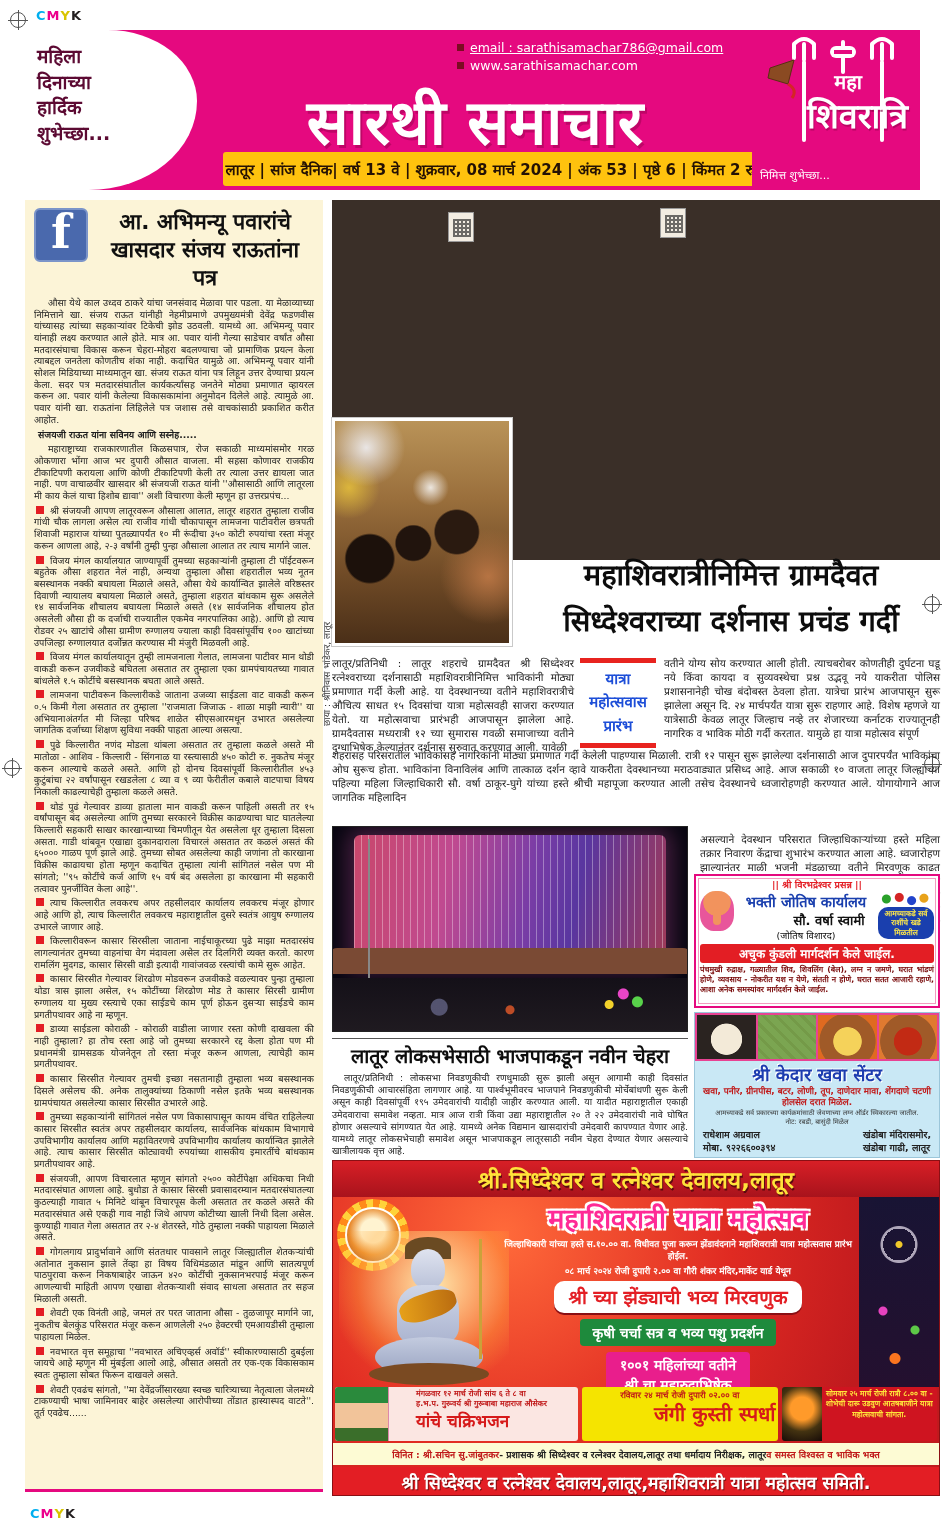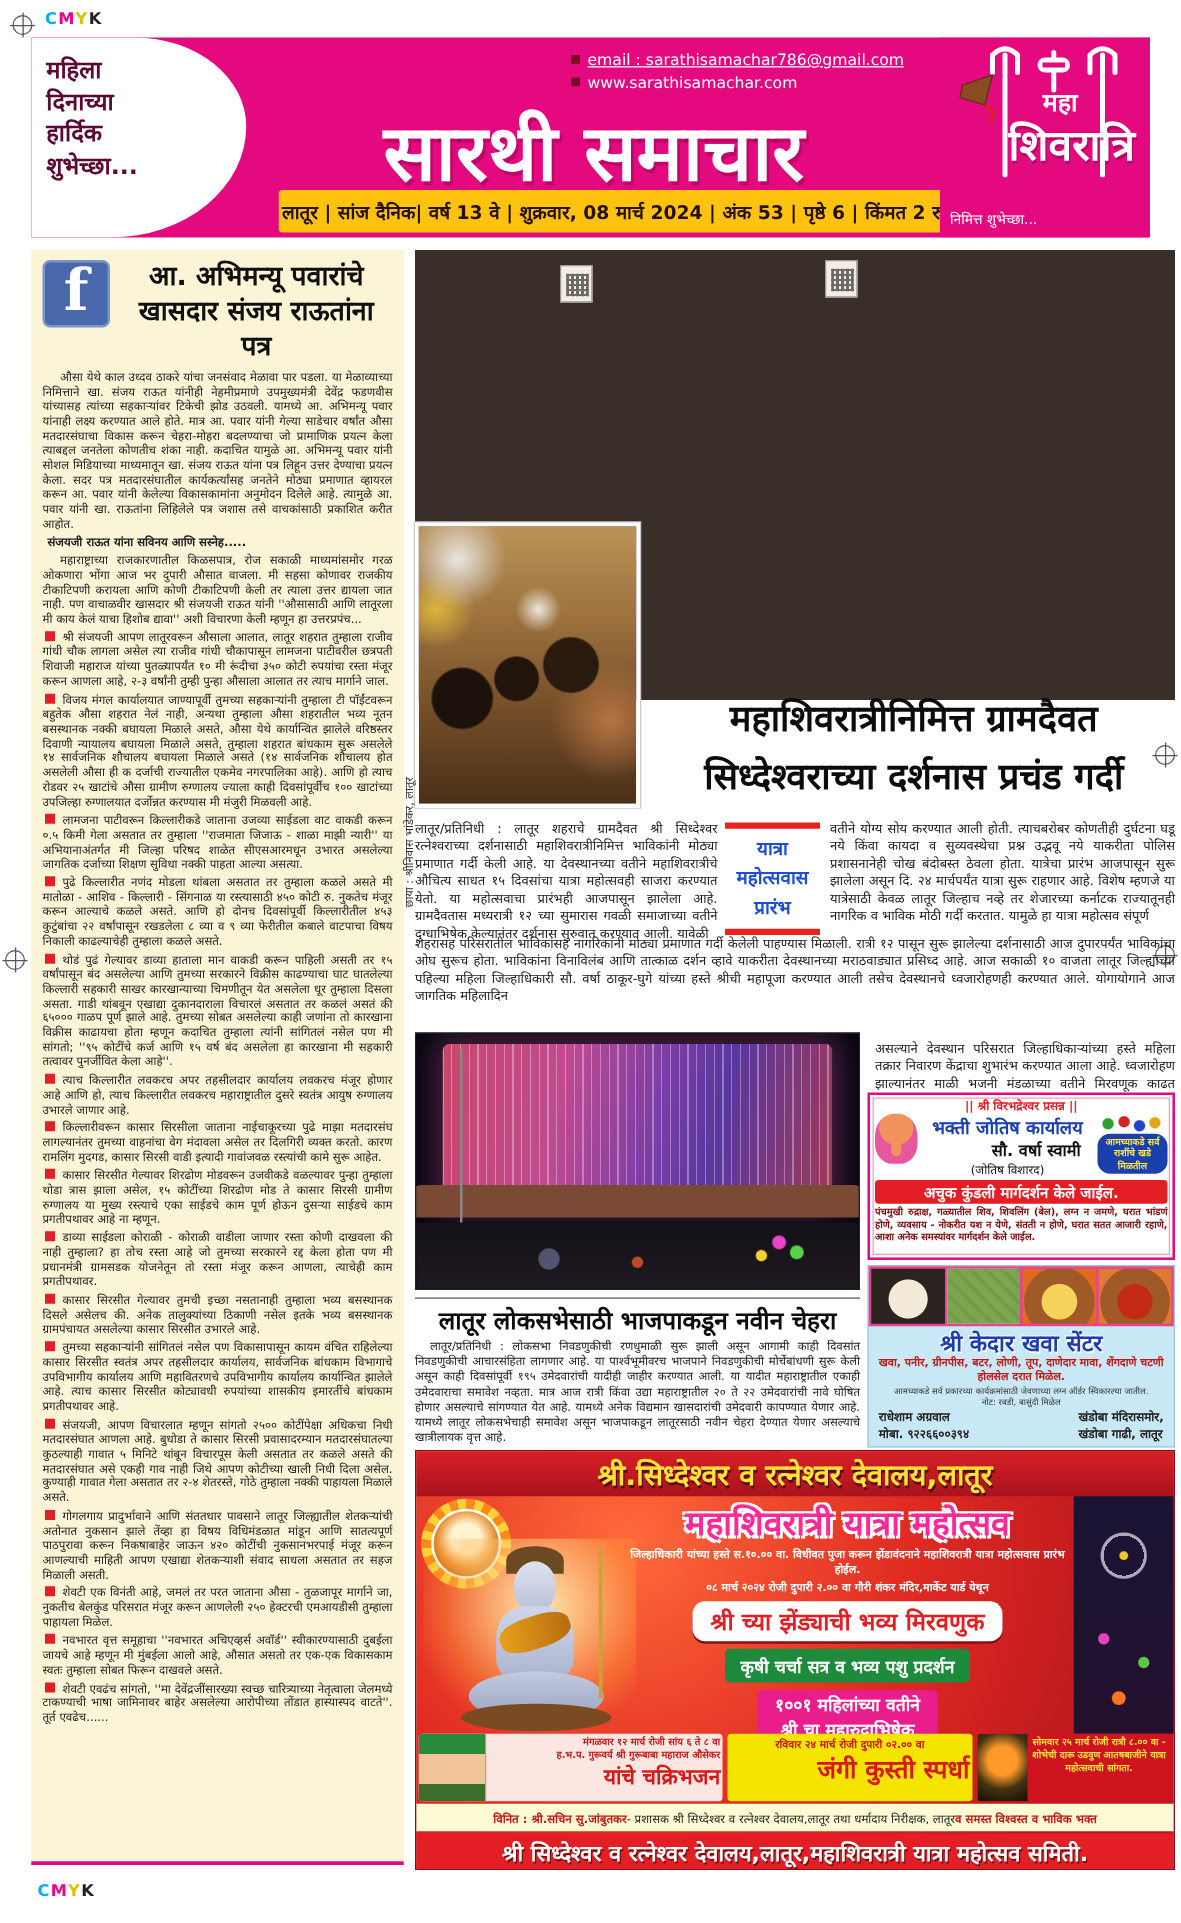--- a/index.html
+++ b/index.html
@@ -155,31 +155,31 @@
       radial-gradient(circle at 50% 25%, transparent 0 16px, rgba(240,240,255,.7) 16px 18px, transparent 19px),
       radial-gradient(circle at 50% 25%, #f3d22b 0 3px, transparent 4px),
       radial-gradient(circle at 30% 60%, #e945c7 0 4px, transparent 5px),
       radial-gradient(circle at 70% 70%, #58d24a 0 4px, transparent 5px),
       radial-gradient(circle at 45% 85%, #ff7a20 0 5px, transparent 6px),
       linear-gradient(180deg,#101436,#1c1030); opacity:.95; }
   .fest-panels { position:absolute; left:0; right:0; top:226px; height:54px; display:flex; gap:4px; padding:0 2px; }
   .panel { border-radius:3px; overflow:hidden; display:flex; }
   .panel1 { width:244px; background:#fbe6e2; }
   .p1-photo { width:54px; background:linear-gradient(180deg,#2a8a3c 0 30%, #f2c49a 30% 75%, #3a6e2a 75%); border-right:1px solid #d8a; }
-  .p1-text { flex:1; text-align:right; padding:2px; }
+  .p1-text { flex:1; text-align:left; padding:2px;margin-left:25px; }
   .p1-date { color:#c01a1a; font-size:7.8px; font-weight:bold; line-height:1.3; }
   .p1-big { color:#d61a1a; font-weight:900; font-size:17px; }
   .panel2 { width:196px; background:#f5e400; flex-direction:column; text-align:center; padding:2px; }
   .p2-date { color:#c01a1a; font-size:8.5px; font-weight:bold; }
   .p2-big { color:#d61a1a; font-weight:900; font-size:20px;text-align:right; }
   .panel3 { width:156px; background:#cf1420; }
   .p3-img { width:40px; background:radial-gradient(circle at 50% 40%, #ff9a2a 0 30%, #431 60%, #160b08); }
   .p3-text { flex:1; color:#ffe33a; font-size:7.6px; font-weight:bold; text-align:center; padding:2px 3px; line-height:1.35; }
   .fest-vinit { position:absolute; left:0; right:0; top:282px; height:22px; background:#fdfbd4; display:flex; align-items:center; justify-content:center; font-size:9.3px; white-space:nowrap; }
-  .fest-vinit .r { color:#c01a1a; font-weight:900; } .fest-vinit .k { color:#222; font-weight:normal; }
+  .fest-vinit .r { color:#c01a1a; font-weight:900; } .fest-vinit .k { color:#222; font-weight:bold; }
   .fest-footer { position:absolute; left:0; right:0; top:306px; height:30px; background:#e31e24; display:flex; align-items:center; justify-content:center; color:#fff; font-weight:900; font-size:17.5px; text-shadow:1px 1px 0 #7a0c0c; }
 </style>
 </head>
 <body>
 
 <div class="page">
 
   <div class="reg" style="left:10px; top:12px;"></div>
   <div class="cmyk" style="left:36px; top:8px;"><span class="c">C</span><span class="m">M</span><span class="y">Y</span><span class="k">K</span></div>
   <div class="cmyk" style="left:30px; top:1506px;"><span class="c">C</span><span class="m">M</span><span class="y">Y</span><span class="k">K</span></div>
@@ -232,20 +232,21 @@
       <div class="letter-hl">
         <span>आ. अभिमन्यू पवारांचे</span><br>
         <span>खासदार संजय राऊतांना पत्र</span>
       </div>
     </div>
     <p>औसा येथे काल उध्दव ठाकरे यांचा जनसंवाद मेळावा पार पडला. या मेळाव्याच्या निमित्ताने खा. संजय राऊत यांनीही नेहमीप्रमाणे उपमुख्यमंत्री देवेंद्र फडणवीस यांच्यासह त्यांच्या सहकाऱ्यांवर टिकेची झोड उठवली. यामध्ये आ. अभिमन्यू पवार यांनाही लक्ष्य करण्यात आले होते. मात्र आ. पवार यांनी गेल्या साडेचार वर्षांत औसा मतदारसंघाचा विकास करून चेहरा-मोहरा बदलण्याचा जो प्रामाणिक प्रयत्न केला त्याबद्दल जनतेला कोणतीच शंका नाही. कदाचित यामुळे आ. अभिमन्यू पवार यांनी सोशल मिडियाच्या माध्यमातून खा. संजय राऊत यांना पत्र लिहून उत्तर देण्याचा प्रयत्न केला. सदर पत्र मतदारसंघातील कार्यकर्त्यांसह जनतेने मोठ्या प्रमाणात व्हायरल करून आ. पवार यांनी केलेल्या विकासकामांना अनुमोदन दिलेले आहे. त्यामुळे आ. पवार यांनी खा. राऊतांना लिहिलेले पत्र जशास तसे वाचकांसाठी प्रकाशित करीत आहोत.</p>
     <p class="salut">संजयजी राऊत यांना सविनय आणि सस्नेह.....</p>
     <p>महाराष्ट्राच्या राजकारणातील किळसपात्र, रोज सकाळी माध्यमांसमोर गरळ ओकणारा भोंगा आज भर दुपारी औसात वाजला. मी सहसा कोणावर राजकीय टीकाटिपणी करायला आणि कोणी टीकाटिपणी केली तर त्याला उत्तर द्यायला जात नाही. पण वाचाळवीर खासदार श्री संजयजी राऊत यांनी ''औसासाठी आणि लातूरला मी काय केलं याचा हिशोब द्यावा'' अशी विचारणा केली म्हणून हा उत्तरप्रपंच...</p>
     <p class="bullet"><span class="bsq"></span><span>श्री संजयजी आपण लातूरवरून औसाला आलात, लातूर शहरात तुम्हाला राजीव गांधी चौक लागला असेल त्या राजीव गांधी चौकापासून लामजना पाटीवरील छत्रपती शिवाजी महाराज यांच्या पुतळ्यापर्यंत १० मी रूंदीचा ३५० कोटी रुपयांचा रस्ता मंजूर करून आणला आहे, २-३ वर्षांनी तुम्ही पुन्हा औसाला आलात तर त्याच मार्गाने जाल.</span></p>
     <p class="bullet"><span class="bsq"></span><span>विजय मंगल कार्यालयात जाण्यापूर्वी तुमच्या सहकाऱ्यांनी तुम्हाला टी पॉईंटवरून बहुतेक औसा शहरात नेलं नाही, अन्यथा तुम्हाला औसा शहरातील भव्य नूतन बसस्थानक नक्की बघायला मिळाले असते, औसा येथे कार्यान्वित झालेले वरिष्ठस्तर दिवाणी न्यायालय बघायला मिळाले असते, तुम्हाला शहरात बांधकाम सुरू असलेले १४ सार्वजनिक शौचालय बघायला मिळाले असते (१४ सार्वजनिक शौचालय होत असलेली औसा ही क दर्जाची राज्यातील एकमेव नगरपालिका आहे). आणि हो त्याच रोडवर २५ खाटांचे औसा ग्रामीण रुग्णालय ज्याला काही दिवसांपूर्वीच १०० खाटांच्या उपजिल्हा रुग्णालयात दर्जोन्नत करण्यास मी मंजुरी मिळवली आहे.</span></p>
+    <p class="bullet"><span class="bsq"></span><span>विजय मंगल कार्यालयातून तुम्ही लामजनाला गेलात, लामजना पाटीवर मान थोडी वाकडी करून उजवीकडे बघितला असतात तर तुम्हाला एका ग्रामपंचायतच्या गावात बांधलेले १.५ कोटींचे बसस्थानक बघता आले असते.</span></p>
     <p class="bullet"><span class="bsq"></span><span>लामजना पाटीवरून किल्लारीकडे जाताना उजव्या साईडला वाट वाकडी करून ०.५ किमी गेला असतात तर तुम्हाला ''राजमाता जिजाऊ - शाळा माझी न्यारी'' या अभियानाअंतर्गत मी जिल्हा परिषद शाळेत सीएसआरमधून उभारत असलेल्या जागतिक दर्जाच्या शिक्षण सुविधा नक्की पाहता आल्या असत्या.</span></p>
     <p class="bullet"><span class="bsq"></span><span>पुढे किल्लारीत नणंद मोडला थांबला असतात तर तुम्हाला कळले असते मी मातोळा - आशिव - किल्लारी - सिंगनाळ या रस्त्यासाठी ४५० कोटी रु. नुकतेच मंजूर करून आल्याचे कळले असते. आणि हो दोनच दिवसांपूर्वी किल्लारीतील ४५३ कुटुंबांचा २२ वर्षांपासून रखडलेला ८ व्या व ९ व्या फेरीतील कबाले वाटपाचा विषय निकाली काढल्याचेही तुम्हाला कळले असते.</span></p>
     <p class="bullet"><span class="bsq"></span><span>थोडं पुढं गेल्यावर डाव्या हाताला मान वाकडी करून पाहिली असती तर १५ वर्षांपासून बंद असलेल्या आणि तुमच्या सरकारने विक्रीस काढण्याचा घाट घातलेल्या किल्लारी सहकारी साखर कारखान्याच्या चिमणीतून येत असलेला धूर तुम्हाला दिसला असता. गाडी थांबवून एखाद्या दुकानदाराला विचारलं असतात तर कळलं असतं की ६५००० गाळप पूर्ण झाले आहे. तुमच्या सोबत असलेल्या काही जणांना तो कारखाना विक्रीस काढायचा होता म्हणून कदाचित तुम्हाला त्यांनी सांगितलं नसेल पण मी सांगतो; ''९५ कोटींचे कर्ज आणि १५ वर्ष बंद असलेला हा कारखाना मी सहकारी तत्वावर पुनर्जीवित केला आहे''.</span></p>
     <p class="bullet"><span class="bsq"></span><span>त्याच किल्लारीत लवकरच अपर तहसीलदार कार्यालय लवकरच मंजूर होणार आहे आणि हो, त्याच किल्लारीत लवकरच महाराष्ट्रातील दुसरे स्वतंत्र आयुष रुग्णालय उभारले जाणार आहे.</span></p>
     <p class="bullet"><span class="bsq"></span><span>किल्लारीवरून कासार सिरसीला जाताना नाईचाकूरच्या पुढे माझा मतदारसंघ लागल्यानंतर तुमच्या वाहनांचा वेग मंदावला असेल तर दिलगिरी व्यक्त करतो. कारण रामलिंग मुदगड, कासार सिरसी वाडी इत्यादी गावांजवळ रस्त्यांची कामे सुरू आहेत.</span></p>
     <p class="bullet"><span class="bsq"></span><span>कासार सिरसीत गेल्यावर शिरढोण मोडवरून उजवीकडे वळल्यावर पुन्हा तुम्हाला थोडा त्रास झाला असेल, १५ कोटींच्या शिरढोण मोड ते कासार सिरसी ग्रामीण रुग्णालय या मुख्य रस्त्याचे एका साईडचे काम पूर्ण होऊन दुसऱ्या साईडचे काम प्रगतीपथावर आहे ना म्हणून.</span></p>
     <p class="bullet"><span class="bsq"></span><span>डाव्या साईडला कोराळी - कोराळी वाडीला जाणार रस्ता कोणी दाखवला की नाही तुम्हाला? हा तोच रस्ता आहे जो तुमच्या सरकारने रद्द केला होता पण मी प्रधानमंत्री ग्रामसडक योजनेतून तो रस्ता मंजूर करून आणला, त्याचेही काम प्रगतीपथावर.</span></p>
     <p class="bullet"><span class="bsq"></span><span>कासार सिरसीत गेल्यावर तुमची इच्छा नसतानाही तुम्हाला भव्य बसस्थानक दिसले असेलच की. अनेक तालुक्यांच्या ठिकाणी नसेल इतके भव्य बसस्थानक ग्रामपंचायत असलेल्या कासार सिरसीत उभारले आहे.</span></p>
     <p class="bullet"><span class="bsq"></span><span>तुमच्या सहकाऱ्यांनी सांगितलं नसेल पण विकासापासून कायम वंचित राहिलेल्या कासार सिरसीत स्वतंत्र अपर तहसीलदार कार्यालय, सार्वजनिक बांधकाम विभागाचे उपविभागीय कार्यालय आणि महावितरणचे उपविभागीय कार्यालय कार्यान्वित झालेले आहे. त्याच कासार सिरसीत कोट्यावधी रुपयांच्या शासकीय इमारतींचे बांधकाम प्रगतीपथावर आहे.</span></p>
     <p class="bullet"><span class="bsq"></span><span>संजयजी, आपण विचारलात म्हणून सांगतो २५०० कोटींपेक्षा अधिकचा निधी मतदारसंघात आणला आहे. बुधोडा ते कासार सिरसी प्रवासादरम्यान मतदारसंघातल्या कुठल्याही गावात ५ मिनिटे थांबून विचारपूस केली असतात तर कळले असते की मतदारसंघात असे एकही गाव नाही जिथे आपण कोटीच्या खाली निधी दिला असेल. कुण्याही गावात गेला असतात तर २-४ शेतरस्ते, गोठे तुम्हाला नक्की पाहायला मिळाले असते.</span></p>

